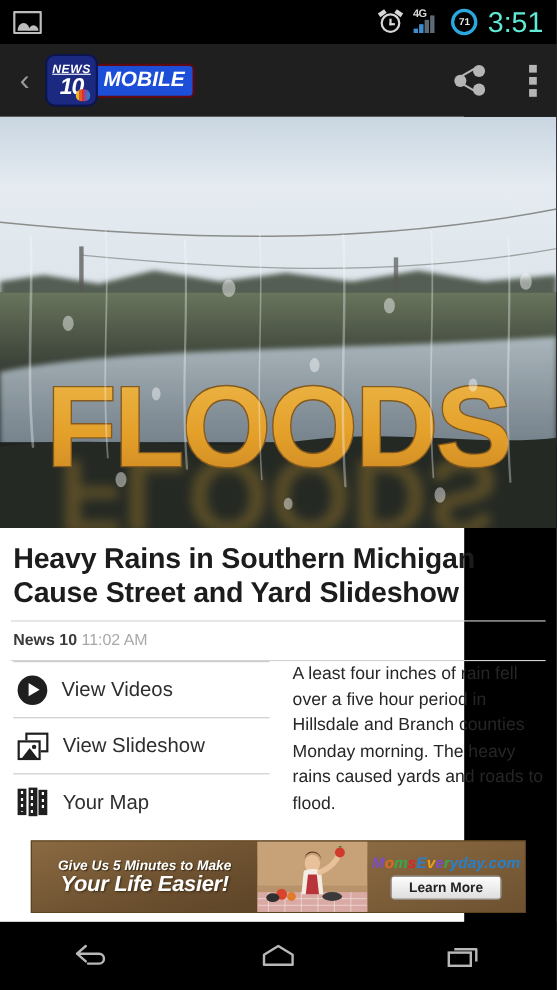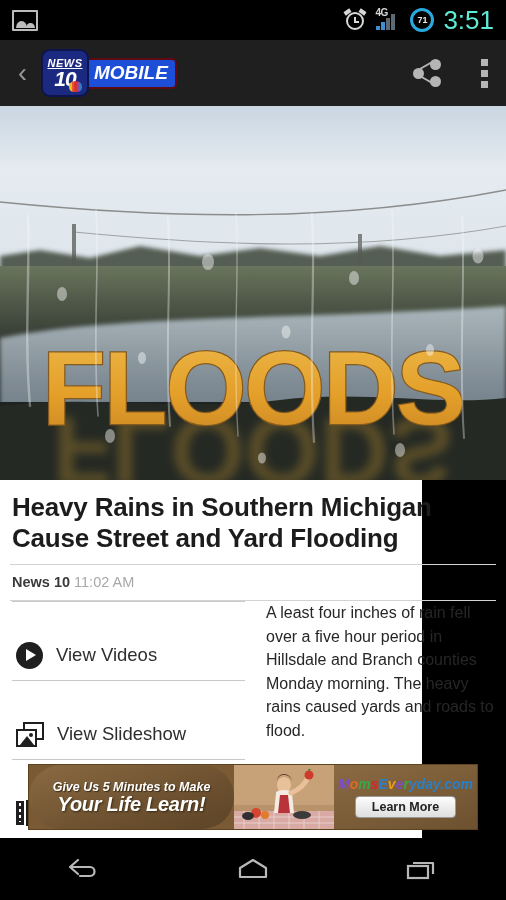--- a/index.html
+++ b/index.html
@@ -123,21 +123,21 @@
   }
   .rule { height:1px; background:#d3d3d3; margin:0 10px; }
   .byline { padding:9px 12px 10px; font-size:14.5px; }
   .byline .src { color:#3a3a3a; font-weight:bold;text-align:center; }
   .byline .time { color:#a8a8a8; margin-left:4px; }
 
   .content { display:flex; padding:0 12px; }
   .actions { width:240px; flex:0 0 240px; }
   .act-rule { height:1px; background:#c9c9c9; width:233px; }
   .act-item {
-    display:flex; align-items:center; gap:13px; height:50px; padding-left:4px;margin-top:28px;
+    display:flex; align-items:center; gap:13px; height:50px; padding-left:4px;
   }
   .act-label { font-size:18.5px; color:#2e2e2e; }
   .play-ic { width:27px; height:27px; border-radius:50%; background:#1f1f1f; position:relative; }
   .play-ic:after {
     content:""; position:absolute; left:10px; top:7px;
     border-left:10px solid #fff; border-top:6.5px solid transparent; border-bottom:6.5px solid transparent;
   }
   .slide-ic { width:28px; height:25px; position:relative; }
   .slide-ic .back {
     position:absolute; right:0; top:0; width:21px; height:18px;
@@ -173,21 +173,21 @@
   }
 
   
   .ad {
     position:absolute; top:764px; left:28px; width:450px; height:66px;
     display:flex; background:#7a5a34; border:1px solid #5c441f; overflow:hidden;
   }
   .ad-left {
     flex:0 0 205px; background:linear-gradient(160deg,#8a6a42 0%,#6d5130 60%,#5d4427 100%);
     display:flex; flex-direction:column; align-items:center; justify-content:center;
-    color:#fff; text-align:center;border-radius:32px;
+    color:#fff; text-align:center;
   }
   .ad-l1 { font-size:12.5px; font-weight:bold; font-style:italic; line-height:14px; text-shadow:1px 1px 1px #3a2a14; }
   .ad-l2 { font-size:20px; font-weight:bold; font-style:italic; line-height:21px; text-shadow:1px 1px 2px #3a2a14; letter-spacing:-0.3px;}
   .ad-mid {
     flex:0 0 100px; position:relative; overflow:hidden;
     background:linear-gradient(180deg,#c9a882 0%,#b08a5e 45%,#d9b9a0 100%);
   }
   .ad-mid svg { display:block; width:100px; height:64px; }
   .ad-right {
     flex:1; background:linear-gradient(160deg,#8a6a42 0%,#6d5130 100%);
@@ -346,21 +346,21 @@
         <ellipse cx="110" cy="330" rx="5" ry="7"></ellipse>
         <ellipse cx="262" cy="352" rx="4" ry="5.5"></ellipse>
         <ellipse cx="400" cy="344" rx="5" ry="7"></ellipse>
       </g>
 
       <rect x="0" y="0" width="506" height="374" fill="#cfd9e0" opacity="0.10"></rect>
     </svg>
   </div>
 
   <div class="article">
-    <div class="headline">Heavy Rains in Southern Michigan Cause Street and Yard Flooding</div>
+    <div class="headline">Heavy Rains in Southern Michigan Cause Street and Yard Slideshow</div>
     <div class="rule"></div>
     <div class="byline">
       <span class="src">News 10</span><span class="time">11:02 AM</span>
     </div>
     <div class="rule"></div>
 
     <div class="content">
       <div class="actions">
         <div class="act-rule"></div>
         <div class="act-item">
@@ -385,21 +385,21 @@
           <div class="act-label">Your Map</div>
         </div>
       </div>
       <div class="body-text">A least four inches of rain fell over a five hour period in Hillsdale and Branch counties Monday morning. The heavy rains caused yards and roads to flood.</div>
     </div>
   </div>
 
   <div class="ad">
     <div class="ad-left">
       <div class="ad-l1">Give Us 5 Minutes to Make</div>
-      <div class="ad-l2">Your Life Learn!</div>
+      <div class="ad-l2">Your Life Easier!</div>
     </div>
     <div class="ad-mid">
       <svg viewBox="0 0 100 64" preserveAspectRatio="none">
         <rect x="0" y="0" width="100" height="64" fill="#b8926a"></rect>
         <rect x="0" y="0" width="100" height="40" fill="#c7a178"></rect>
 
         <rect x="0" y="46" width="100" height="18" fill="#d9a9a4"></rect>
         <g stroke="#fff" stroke-width="0.7" opacity="0.6">
           <path d="M10 46 L10 64 M25 46 L25 64 M40 46 L40 64 M55 46 L55 64 M70 46 L70 64 M85 46 L85 64"></path>
           <path d="M0 52 L100 52 M0 58 L100 58"></path>

